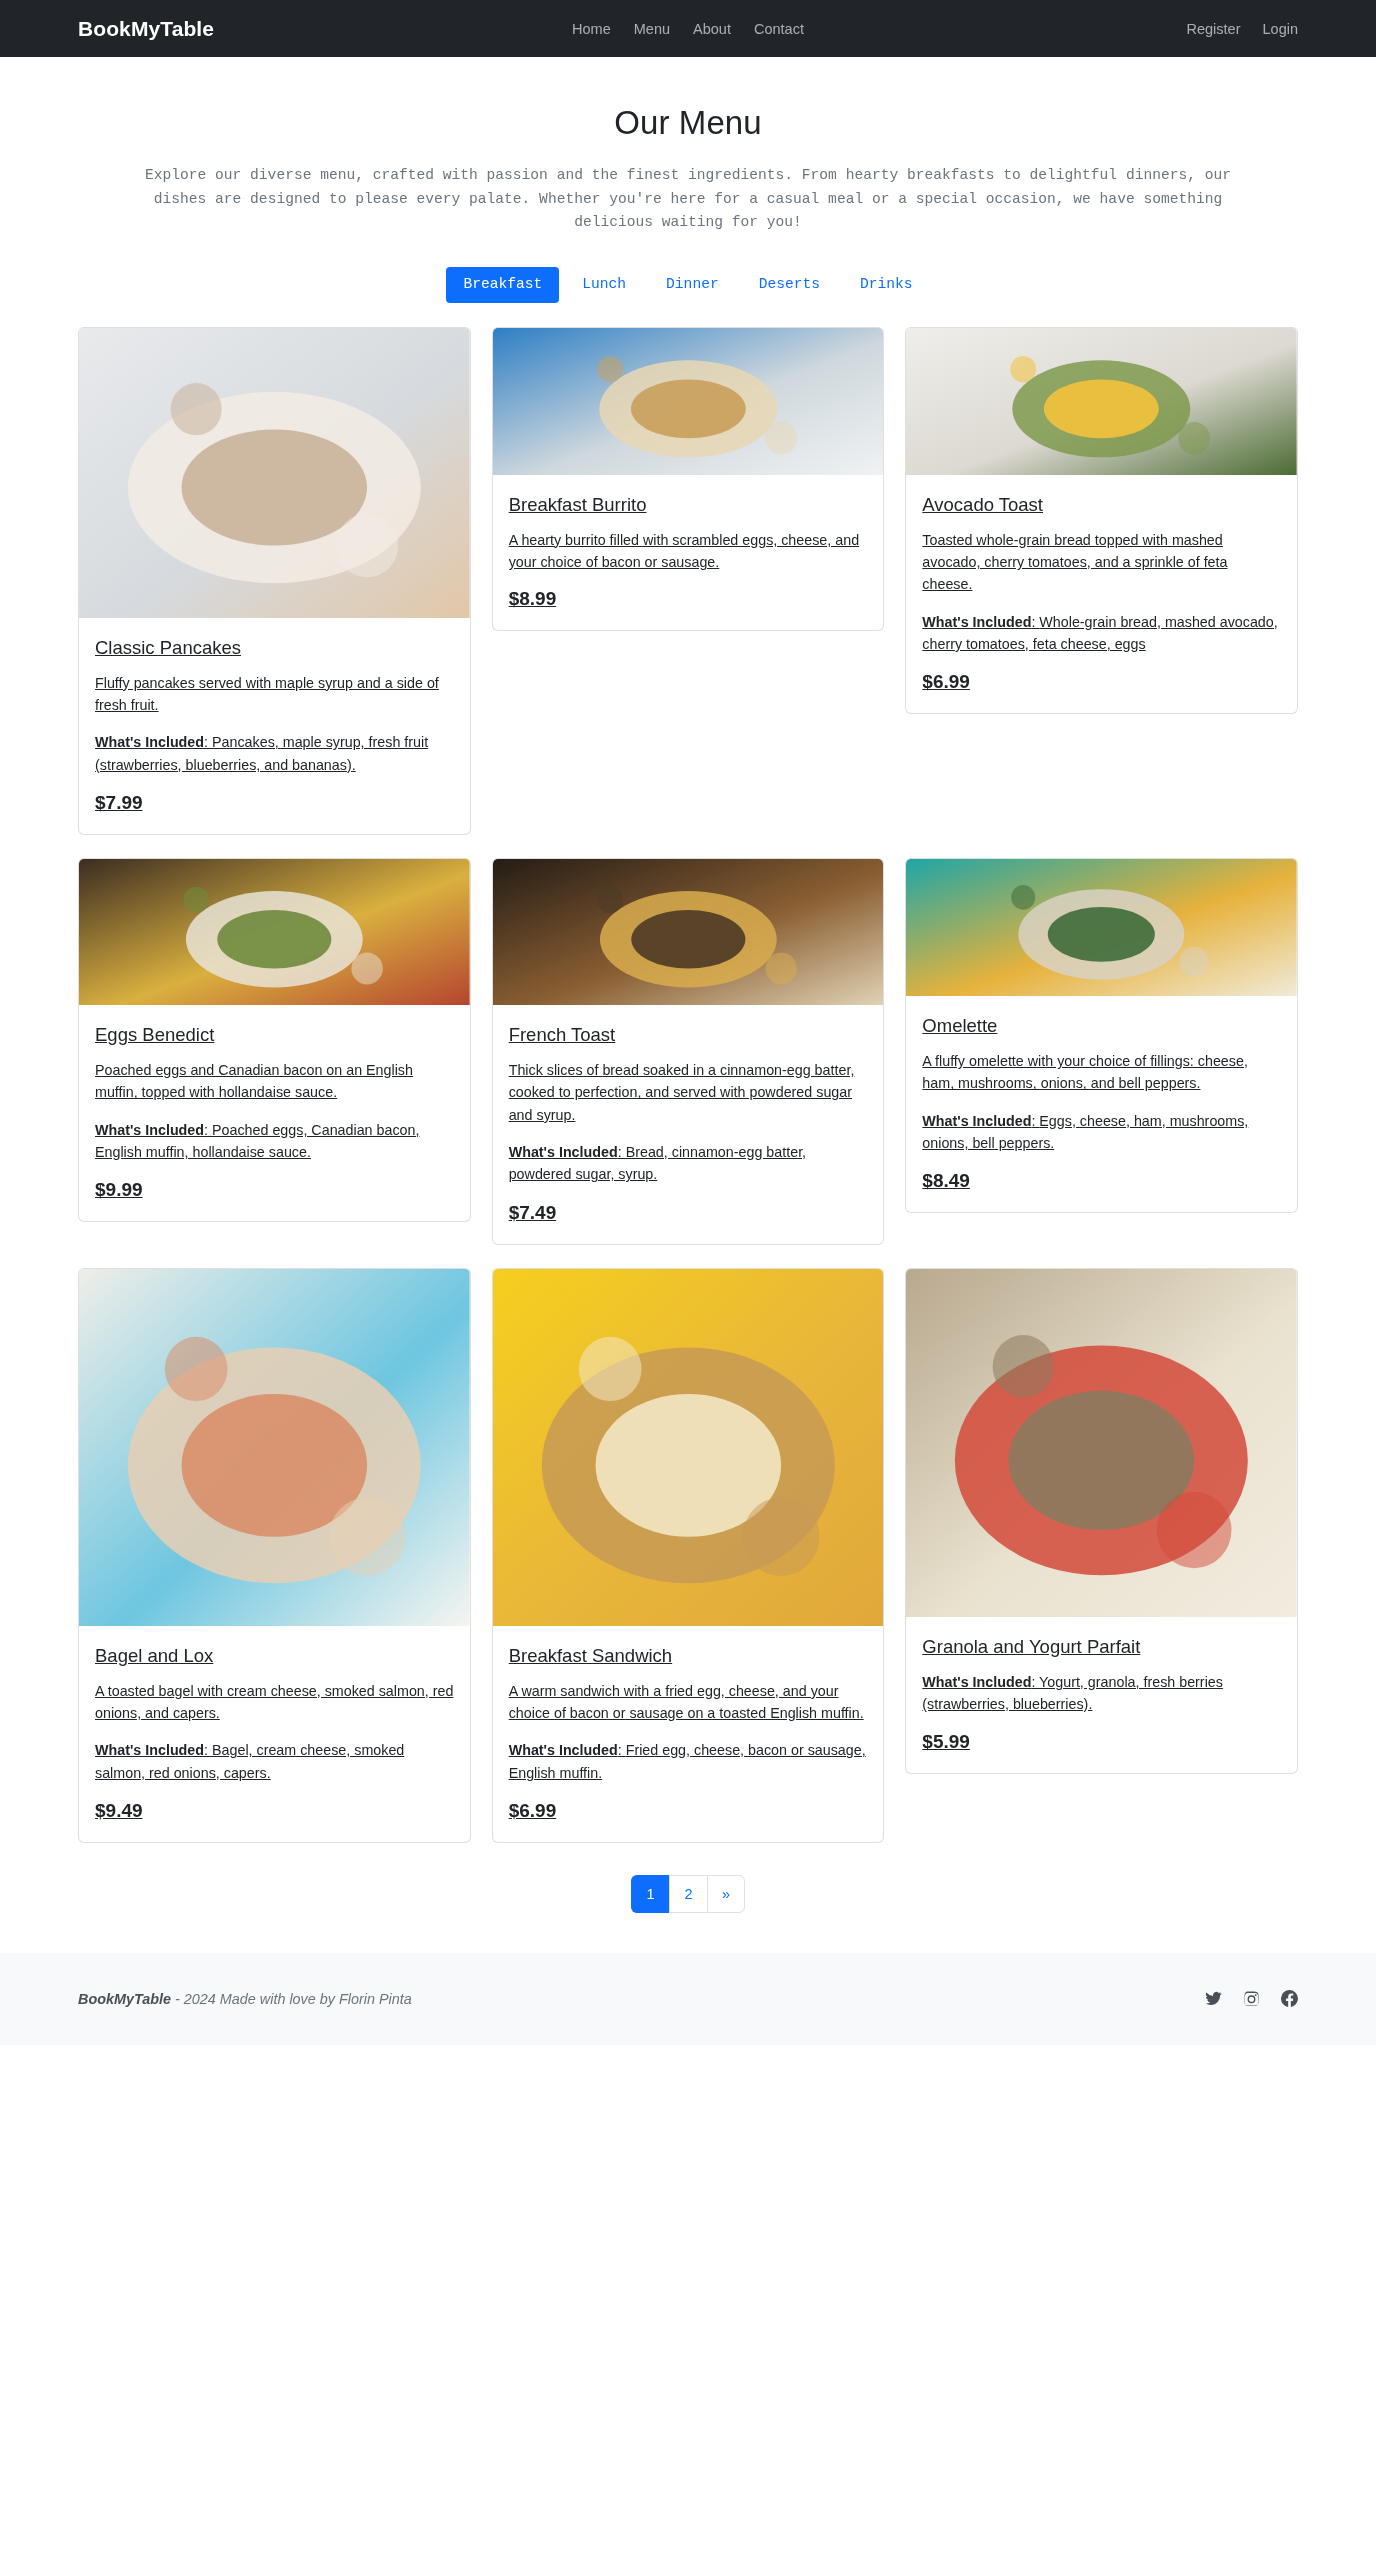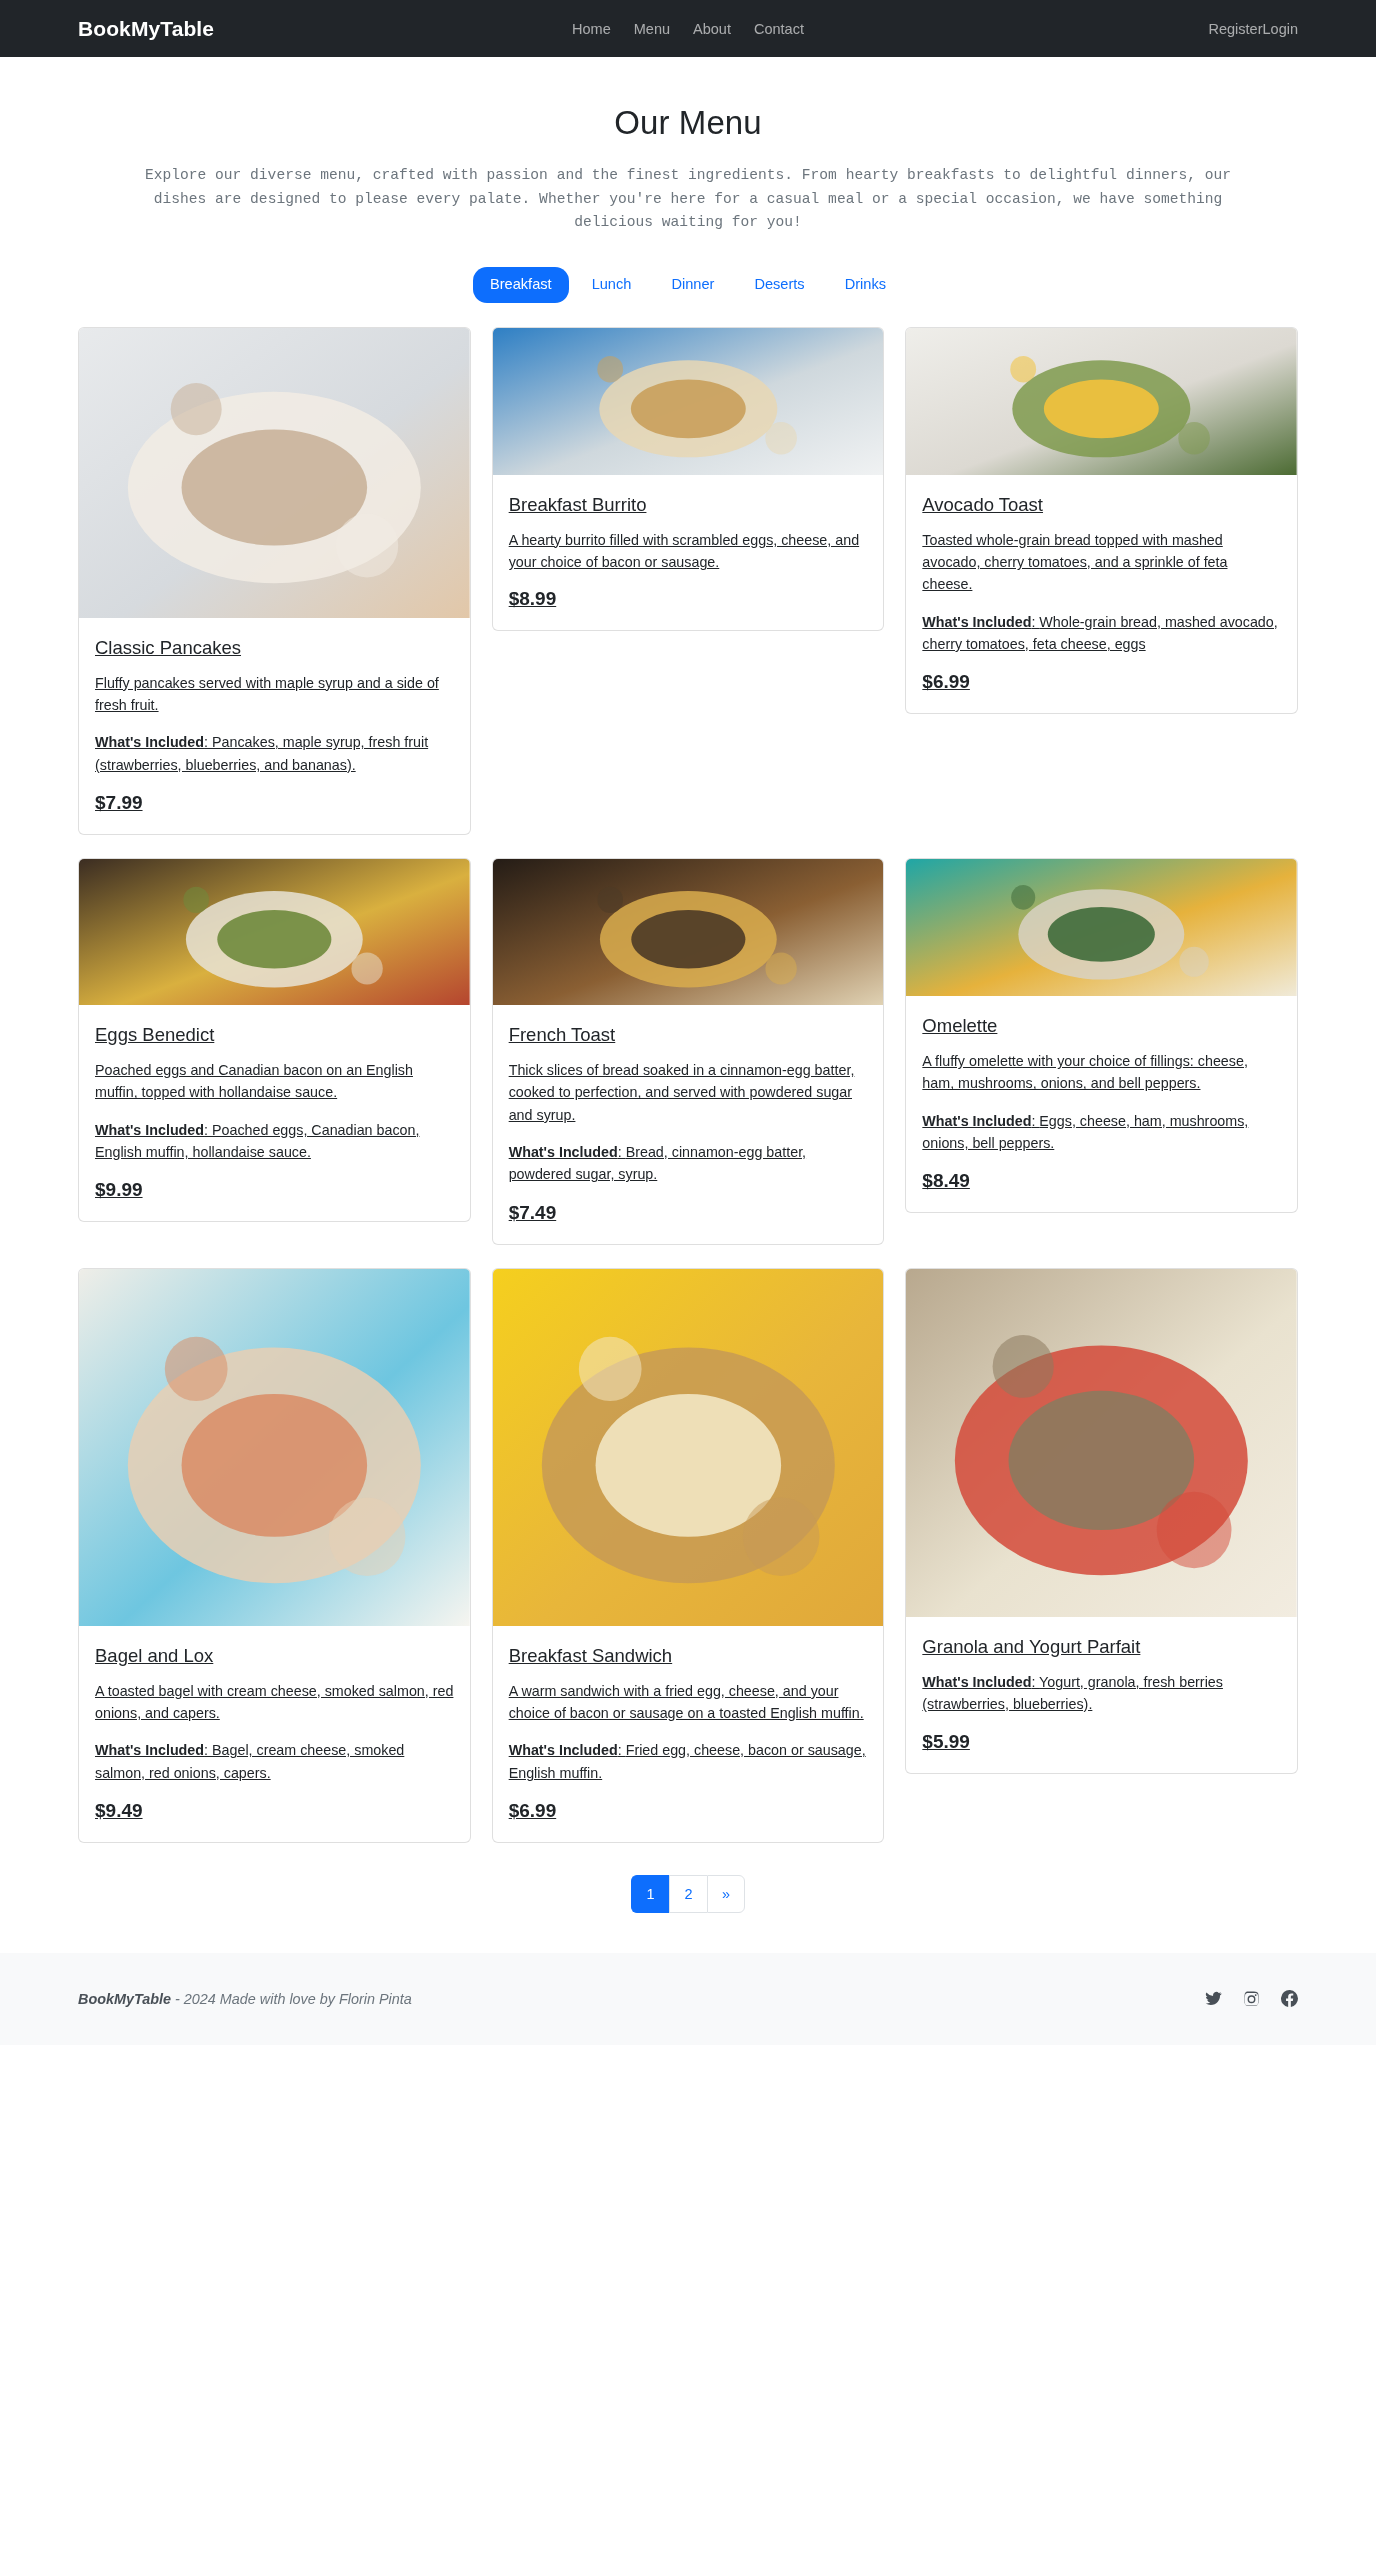--- a/index.html
+++ b/index.html
@@ -35,20 +35,21 @@
   }
   .nav-link {
     color: rgba(255,255,255,.62);
     font-size: 14.5px;
     cursor: pointer;
     text-decoration: none;
   }
   .nav-right {
     margin-left: auto;
     display: flex;
+    gap: 22px;
     text-decoration: underline;
   }
 
   
   .page-wrap { padding: 0 78px; }
   .page-title {
     text-align: center;
     font-size: 33px;
     font-weight: 400;
     color: #212529;
@@ -69,26 +70,26 @@
   .tabs {
     display: flex;
     justify-content: center;
     gap: 6px;
     margin-top: 32px;
   }
   .tab {
     font-size: 14.6px;
     color: #0d6efd;
     padding: 8px 17px;
-    border-radius: 14px;
+    border-radius: 4px;
     cursor: pointer;
     line-height: 1.35;
     background: transparent;
     border: none;
-    font-family: Liberation Sans, sans-serif;
+    font-family: Liberation Mono, monospace;
   }
   .tab.active {
     background: #0d6efd;
     color: #ffffff;
   }
 
   
   .grid {
     display: grid;
     grid-template-columns: repeat(3, 1fr);

